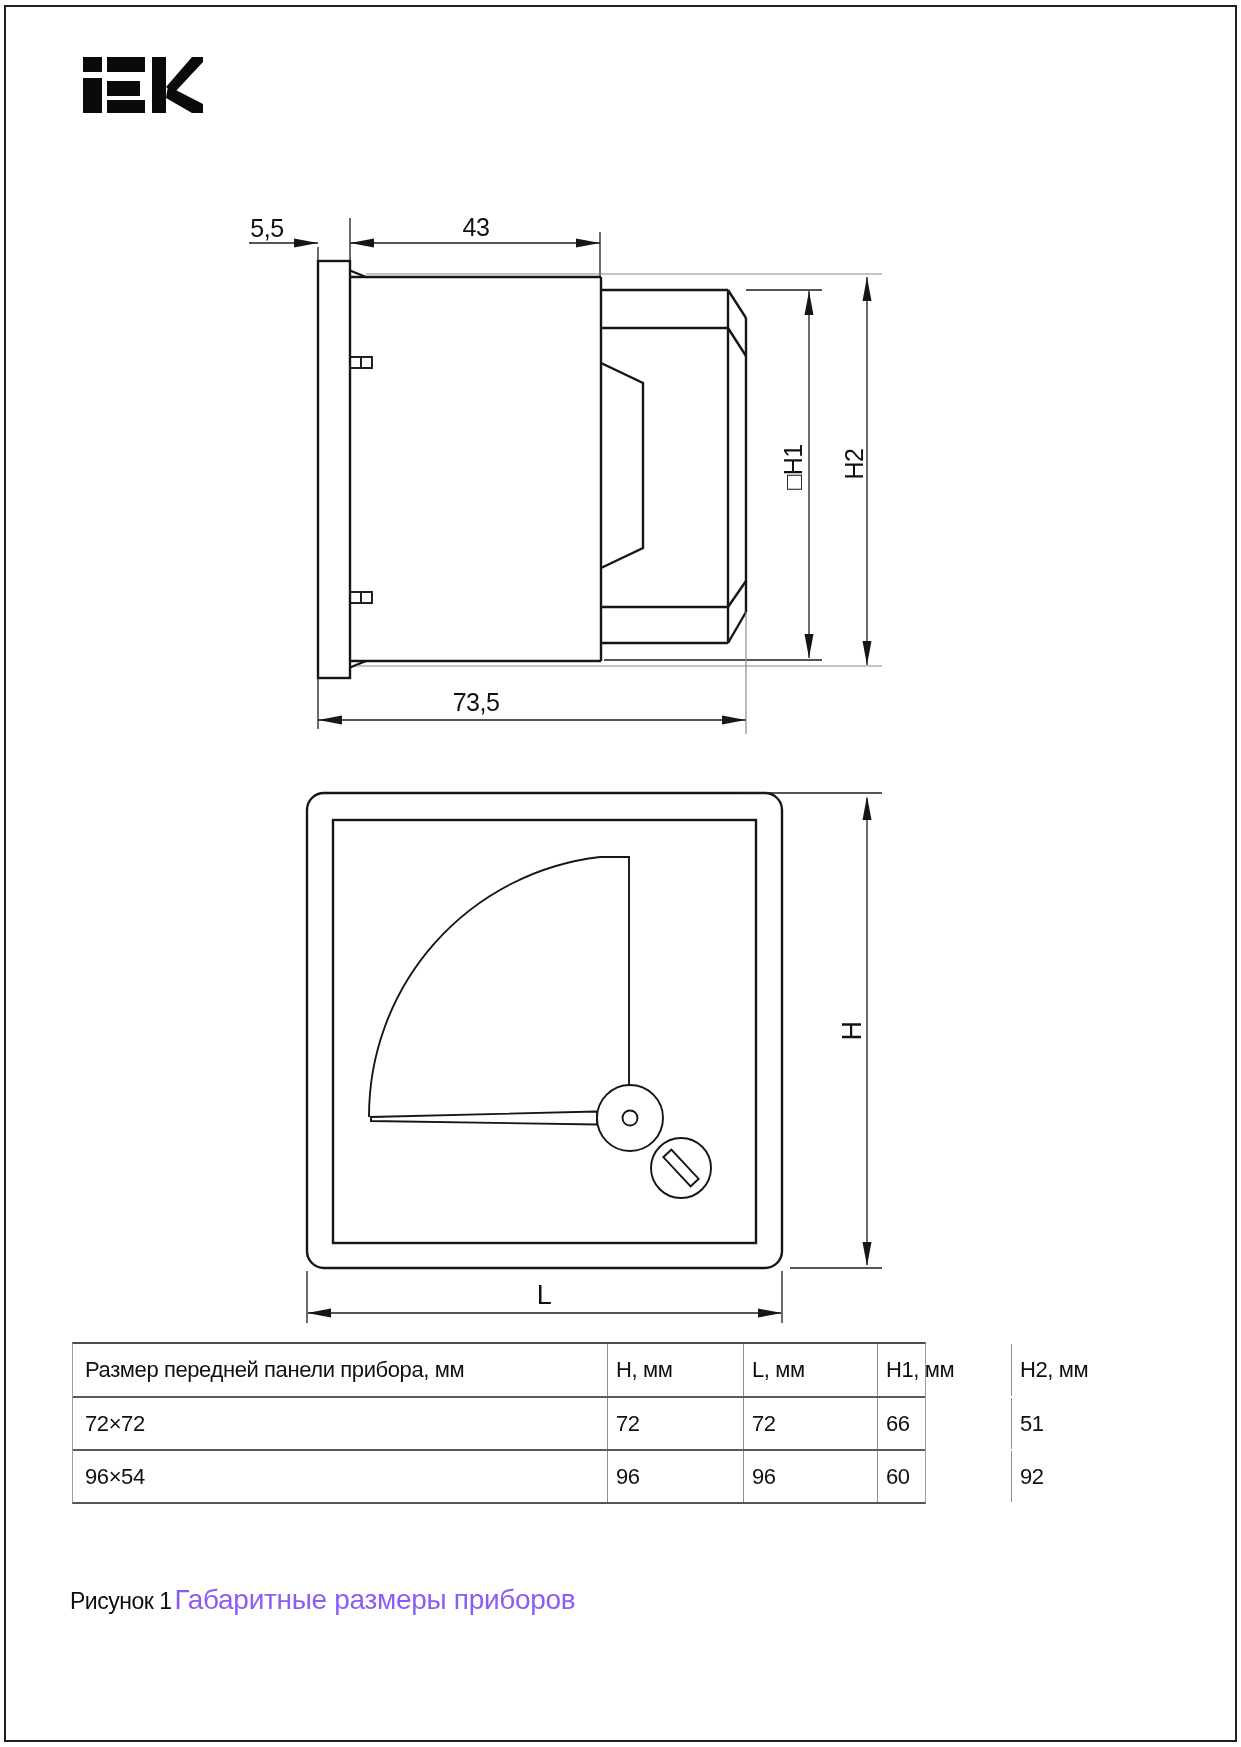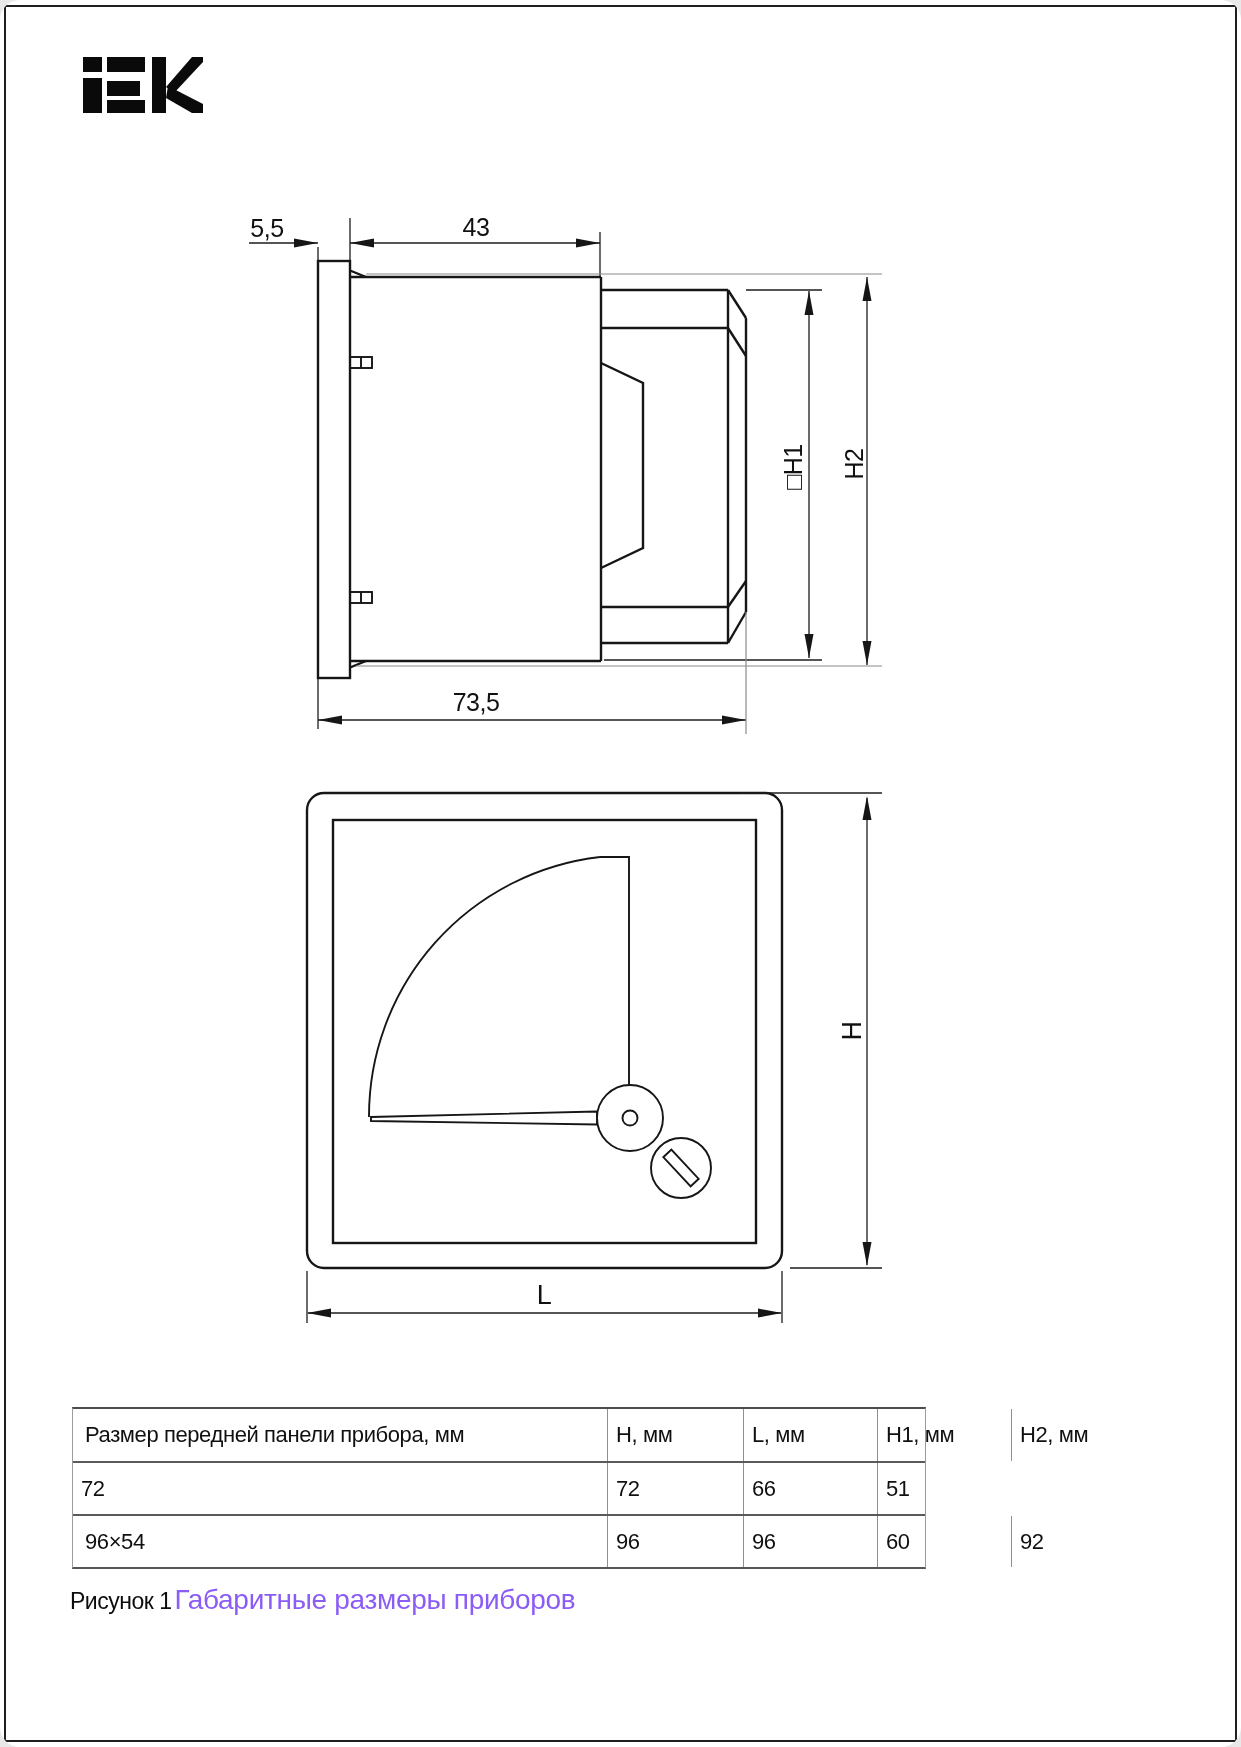--- a/index.html
+++ b/index.html
@@ -1,40 +1,40 @@
 <!DOCTYPE html>
 <html><head>
 <meta charset="utf-8">
 <style>
   html,body{margin:0;padding:0;background:#e8e8e8;}
   .page{
     position:relative;width:1241px;height:1747px;margin:0 auto;
     background:#ffffff;overflow:hidden;
-    font-family:"Liberation Sans","DejaVu Sans",sans-serif;color:#101010;border-radius:20px;
+    font-family:"Liberation Sans","DejaVu Sans",sans-serif;color:#101010;
   }
   .page-border{
     position:absolute;left:4px;top:5px;right:4px;bottom:5px;
     border:2px solid #1f1f1f;pointer-events:none;
   }
   .logo{position:absolute;left:83px;top:57px;width:120px;height:56px;}
   .drawing{position:absolute;left:0;top:0;width:1241px;height:1747px;}
 
   
   .outline{stroke:#161616;stroke-width:2.4;fill:none;stroke-linejoin:miter;}
   .outline-med{stroke:#161616;stroke-width:1.9;fill:none;}
   .thin{stroke:#1c1c1c;stroke-width:1.3;fill:none;}
   .gthin{stroke:#8a8a8a;stroke-width:1.2;fill:none;}
   .arrow{fill:#161616;stroke:none;}
   .dimtxt{fill:#111;font-family:"Liberation Sans","DejaVu Sans",sans-serif;
           font-size:25px;letter-spacing:-0.5px;}
   .dimtxt-big{font-size:27px;}
 
   
   .dim-table{
-    position:absolute;left:72px;top:1407px;width:854px;
+    position:absolute;left:72px;top:1342px;width:854px;
     border-top:2px solid #4d4d4d;border-bottom:2px solid #565656;
     border-left:1px solid #9c9c9c;border-right:1px solid #9c9c9c;
     box-sizing:border-box;
   }
   .trow{display:grid;grid-template-columns:534px 136px 134px 134px 136px;
         height:52px;border-bottom:2px solid #5a5a5a;}
   .trow:last-child{border-bottom:none;}
   .trow.data{height:51px;}
   .tcell{display:flex;align-items:center;padding-left:12px;
          font-size:22px;letter-spacing:-0.4px;color:#101010;
@@ -178,20 +178,21 @@
 
   <div class="dim-table">
     <div class="trow">
       <div class="tcell">Размер передней панели прибора, мм</div>
       <div class="tcell num">H, мм</div>
       <div class="tcell num">L, мм</div>
       <div class="tcell num">H1, мм</div>
       <div class="tcell num">H2, мм</div>
     </div>
     <div class="trow data">
+      <div class="tcell">72×72</div>
       <div class="tcell num">72</div>
       <div class="tcell num">72</div>
       <div class="tcell num">66</div>
       <div class="tcell num">51</div>
     </div>
     <div class="trow data">
       <div class="tcell">96×54</div>
       <div class="tcell num">96</div>
       <div class="tcell num">96</div>
       <div class="tcell num">60</div>

